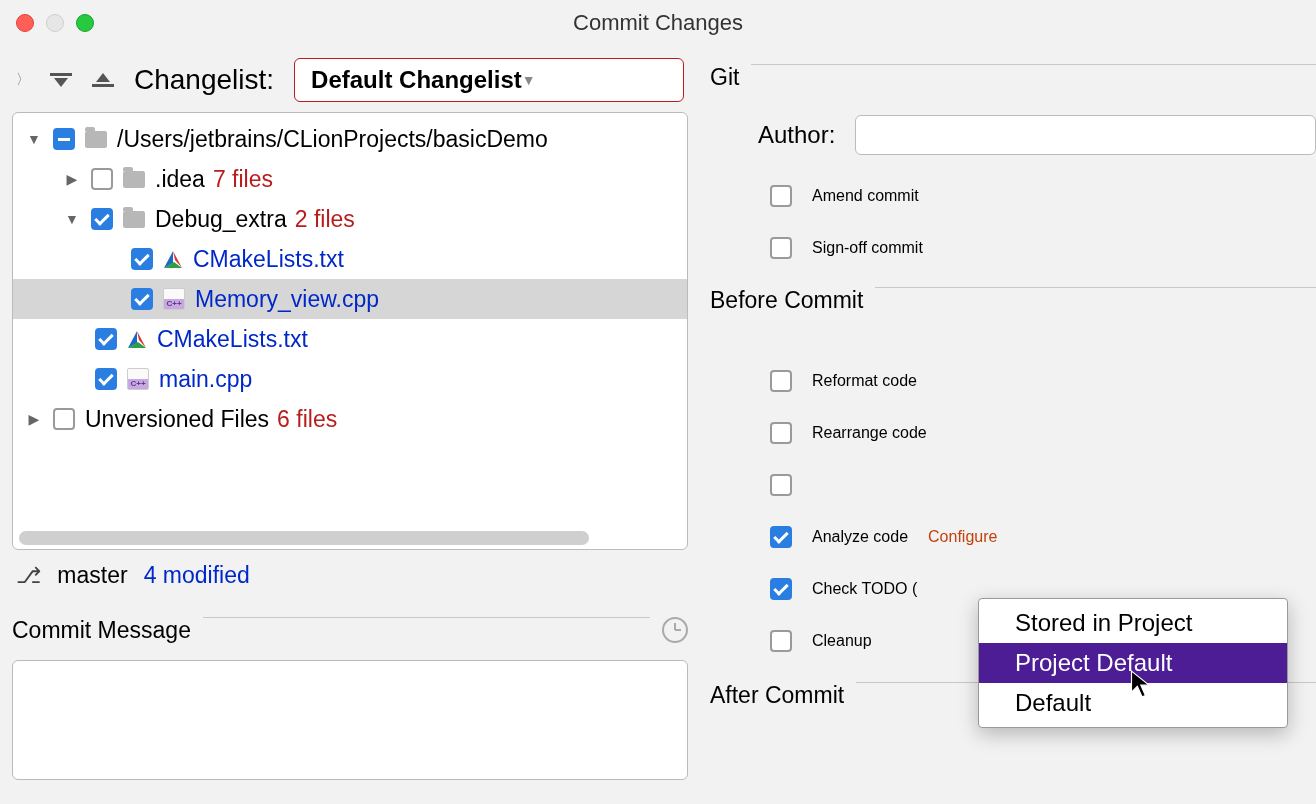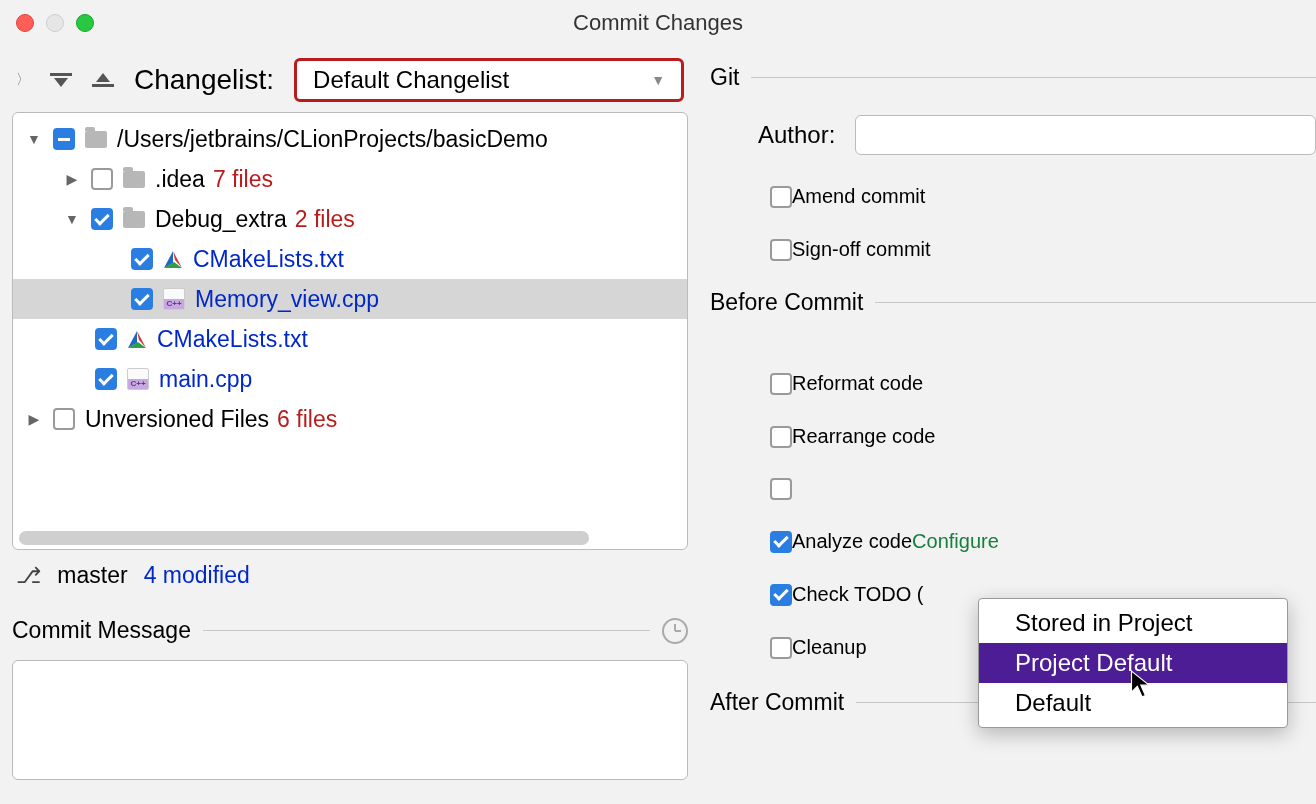--- a/index.html
+++ b/index.html
@@ -17,21 +17,21 @@
 
 .toolbar{display:flex;align-items:center;gap:20px;padding:0 8px 10px 8px}
 .tool-chevron{font-size:14px;color:#777}
 .icon-btn{display:flex;align-items:center;justify-content:center;cursor:pointer}
 .icon-stack{display:flex;flex-direction:column;align-items:center;gap:2px;color:#555}
 .icon-stack .bar{width:22px;height:3px;background:#555}
 .icon-stack .tri{width:0;height:0;border-left:7px solid transparent;border-right:7px solid transparent}
 .icon-stack.down .tri{border-top:9px solid #555}
 .icon-stack.up .tri{border-bottom:9px solid #555}
 .changelist-label{font-size:28px;color:#000}
-.changelist-select{flex:1;height:44px;border:3px solid #b91c1c;border-radius:6px;background:#fff;display:flex;align-items:center;justify-content:space-between;padding:0 16px;font-size:24px;font-weight:400}
+.changelist-select{flex:1;height:44px;border:1px solid #b91c1c;border-radius:6px;background:#fff;display:flex;align-items:center;justify-content:flex-start;padding:0 16px;font-size:24px;font-weight:700}
 .changelist-select .chev{color:#888;font-size:14px}
 
 .file-panel{border:1px solid #bbb;border-radius:6px;background:#fff;height:438px;overflow:hidden;position:relative;margin:0 4px}
 .tree{padding:6px 0}
 .row{display:flex;align-items:center;height:40px;font-size:23px;white-space:nowrap}
 .row.sel{background:#d6d6d6}
 .arrow{width:18px;display:inline-flex;justify-content:center;color:#666;font-size:14px}
 .cb{width:22px;height:22px;border:2px solid #9a9a9a;border-radius:4px;display:inline-flex;align-items:center;justify-content:center;background:#fff;flex-shrink:0}
 .cb.checked{background:#2a7de1;border-color:#2a7de1}
 .cb.checked::after{content:"";width:5px;height:11px;border:solid #fff;border-width:0 3px 3px 0;transform:rotate(45deg);margin-bottom:3px}
@@ -49,35 +49,35 @@
 .plain{color:#000}
 .sp{display:inline-block}
 
 .scroll-track{position:absolute;bottom:4px;left:6px;right:6px;height:14px;background:#fff;border-radius:7px}
 .scroll-thumb{position:absolute;left:0;top:0;height:14px;width:570px;background:#cfcfcf;border-radius:7px}
 
 .status{display:flex;align-items:center;gap:16px;padding:12px 8px;font-size:23px}
 .branch-ic{font-size:22px;color:#444}
 .status .mod{color:#0028c8}
 
-.sect{display:flex;align-items:center;margin:16px 0 8px 0}
+.sect{display:flex;margin:16px 0 8px 0}
 .sect .lbl{font-size:23px;color:#000;margin-right:12px;white-space:nowrap}
 .sect .line{flex:1;height:1px;background:#c8c8c8}
 .sect .clock{width:26px;height:26px;border:2px solid #aaa;border-radius:50%;margin-left:12px;position:relative}
 .sect .clock::before{content:"";position:absolute;left:50%;top:50%;width:2px;height:7px;background:#aaa;transform-origin:bottom;transform:translate(-50%,-100%)}
 .sect .clock::after{content:"";position:absolute;left:50%;top:50%;width:6px;height:2px;background:#aaa;transform:translate(0,-50%)}
 
 .msgbox{border:1px solid #bbb;border-radius:6px;background:#fff;height:120px;margin:0 4px}
 
 .right .sect{margin-top:6px}
 .field{display:flex;align-items:center;margin:24px 0 24px 48px}
 .field .lab{font-size:24px;margin-right:20px}
 .field input{flex:1;height:40px;border:1px solid #bbb;border-radius:6px;background:#fff;font-size:22px;padding:0 10px}
-.opt{display:flex;align-items:center;margin:30px 0 14px 60px;font-size:20px;gap:0}
-.opt .link{color:#15803d}
+.opt{display:flex;align-items:center;margin:30px 0 14px 60px;font-size:16px;gap:20px}
+.opt .link{color:#c2410c}
 
 .popup{position:absolute;left:978px;top:598px;width:310px;background:#fff;border:1px solid #999;border-radius:4px;box-shadow:0 6px 20px rgba(0,0,0,0.25);padding:4px 0;z-index:10}
 .popup .item{padding:6px 24px 6px 36px;font-size:24px}
 .popup .item.sel{background:#4c1d95;color:#fff}
 
 .cursor{position:absolute;left:1130px;top:670px;z-index:20}
 .cursor svg{width:24px;height:28px}
 </style>
 </head>
 <body>

